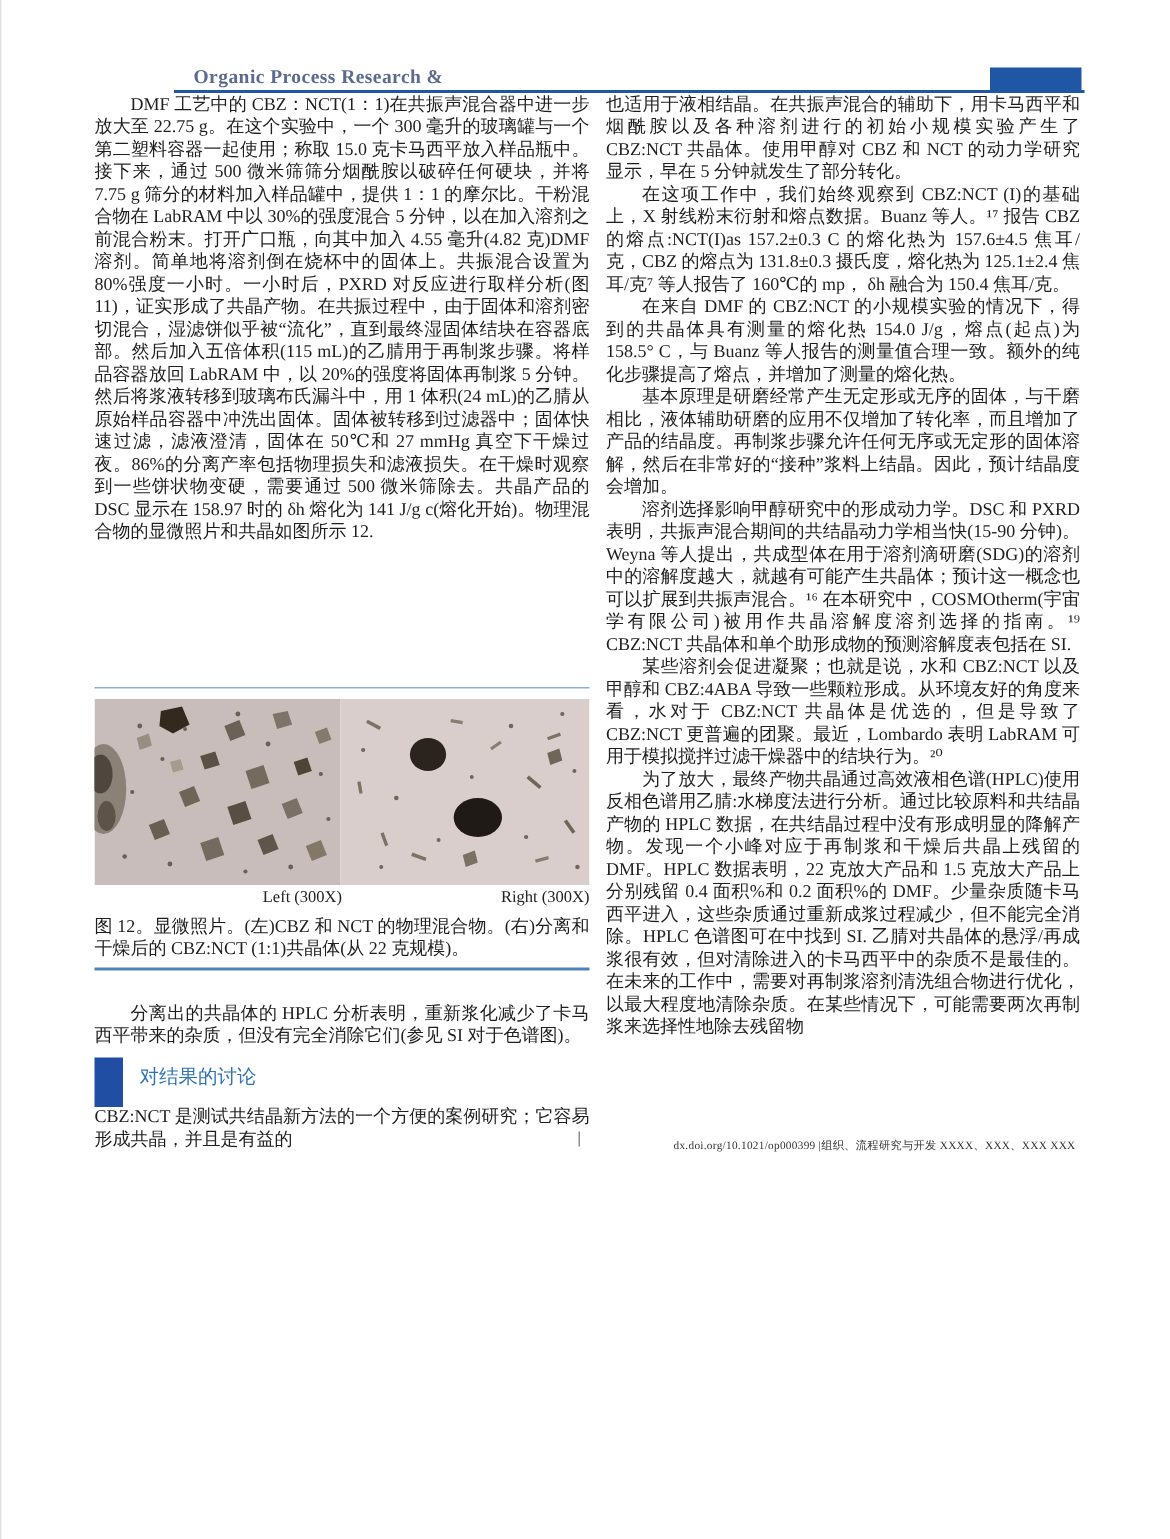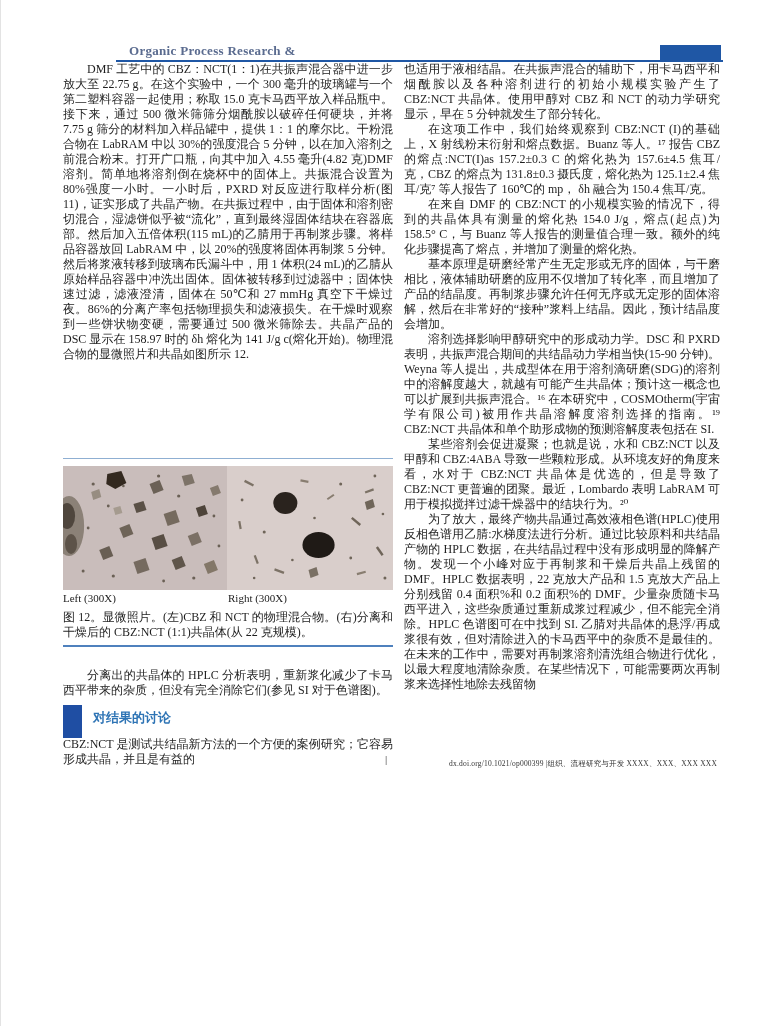--- a/index.html
+++ b/index.html
@@ -15,24 +15,24 @@
   .header-box{position:absolute;left:659px;top:45px;width:61px;height:17px;background:#1f57a5;}
   
   .para{margin:0;font-size:12px;line-height:15px;text-align:justify;}
   .indent{text-indent:2em;}
   .col-left-top{position:absolute;left:62px;top:62px;width:330px;height:396px;overflow:hidden;}
   .figure-block{position:absolute;left:62px;top:458px;width:330px;}
   .rule-light{height:1px;background:#8fafd2;}
   .rule-blue{height:2px;background:#4f81bd;margin-top:5px;}
   .micrograph{display:block;margin-top:7px;width:330px;height:124px;}
   .fig-labels{display:flex;margin-top:2px;}
-  .fig-labels span{flex:1;text-align:left;font-size:11px;color:#222;}
+  .fig-labels span{flex:1;text-align:right;font-size:11px;color:#222;}
   .caption{margin:6px 0 0 0;font-size:12px;line-height:15px;text-align:justify;}
   .col-left-bottom{position:absolute;left:62px;top:656px;width:330px;}
-  .section-heading{margin:9px 0 1px 30px;font-size:13px;line-height:15px;font-weight:bold;color:#2e74b5;}
+  .section-heading{margin:9px 0 1px 30px;font-size:13px;line-height:15px;font-weight:normal;color:#2e74b5;}
   .blue-square{position:absolute;left:0px;top:49px;width:19px;height:33px;background:#1f4ea3;z-index:0;}
   .over{position:relative;z-index:1;margin-top:12px;}
   .col-right{position:absolute;left:403px;top:62px;width:316px;}
   .big-num{font-size:12px;line-height:15px;}
   
   .page-mark{position:absolute;left:384px;top:753px;font-size:11px;color:#333;}
   .footer-text{position:absolute;right:64px;top:759px;font-size:7.5px;color:#333;letter-spacing:.2px;}
 </style>
 </head>
 <body>

